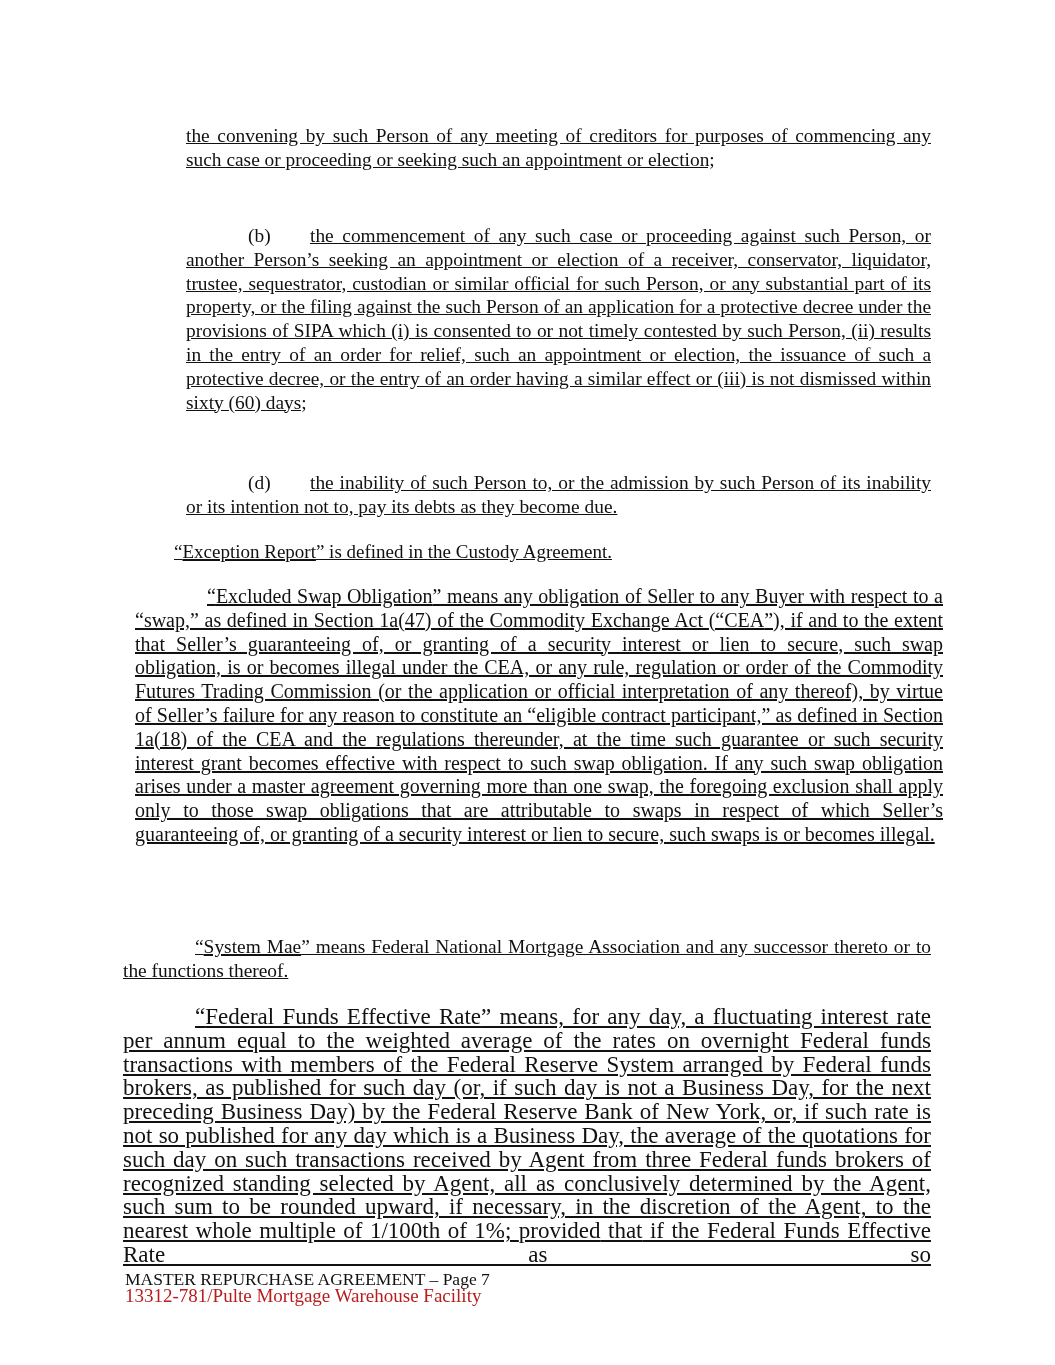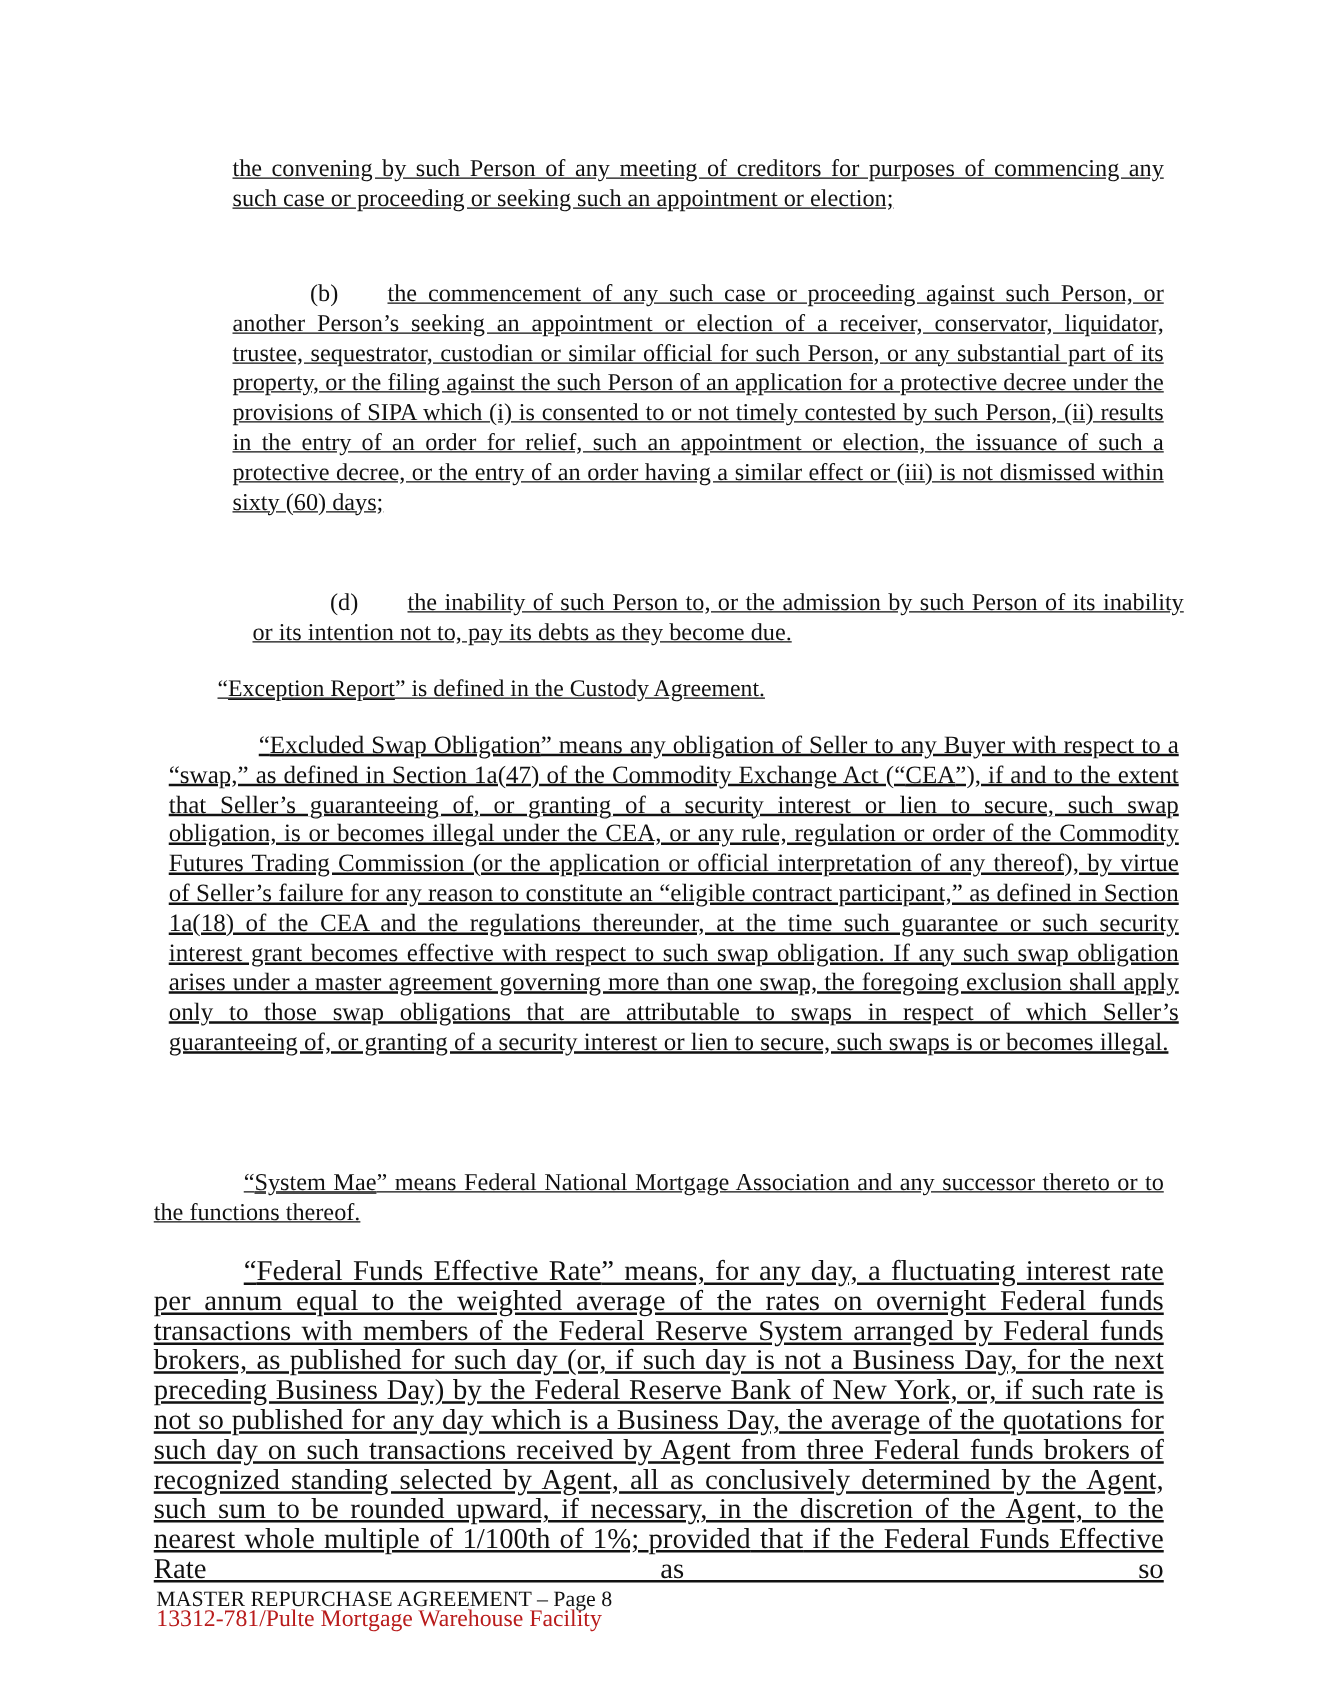--- a/index.html
+++ b/index.html
@@ -73,37 +73,37 @@
 
   <div class="block" style="left:186px; top:124px; width:745px; font-size:19.4px; line-height:23.8px;">
     <p>the convening by such Person of any meeting of creditors for purposes of commencing any such case or proceeding or seeking such an appointment or election;</p>
   </div>
 
   <div class="block" style="left:186px; top:192px; width:745px; font-size:19.4px; line-height:23.8px;margin-top:32px;">
     <p class="indent"><span class="label">(b)</span><span>the commencement of any such case or proceeding against such Person, or another Person’s seeking an appointment or election of a receiver, conservator, liquidator, trustee, sequestrator, custodian or similar official for such Person, or any substantial part of its property, or the filing against the such Person of an application for a protective decree under the provisions of SIPA which (i) is consented to or not timely contested by such Person, (ii) results in the entry of an order for relief, such an appointment or election, the issuance of such a protective decree, or the entry of an order having a similar effect or (iii) is not dismissed within sixty (60) days;</span></p>
   </div>
 
 
-  <div class="block" style="left:186px; top:471px; width:745px; font-size:19.4px; line-height:23.8px;margin-left:16px;">
+  <div class="block" style="left:186px; top:471px; width:745px; font-size:19.4px; line-height:23.8px;">
     <p class="indent"><span class="label">(d)</span><span>the inability of such Person to, or the admission by such Person of its inability or its intention not to, pay its debts as they become due.</span></p>
   </div>
 
   <div class="block" style="left:174px; top:540px; width:745px; font-size:19px; line-height:23.8px;">
     <p><span>“</span><u>Exception Report</u><span>” is defined in the Custody Agreement.</span></p>
   </div>
 
   <div class="block" style="left:135px; top:585px; width:808px; font-size:20px; line-height:23.8px;">
     <p class="def-indent"><span>“</span><u>Excluded Swap Obligation</u><span>” means any obligation of Seller to any Buyer with respect to a “swap,” as defined in Section 1a(47) of the Commodity Exchange Act (“</span><u>CEA</u><span>”), if and to the extent that Seller’s guaranteeing of, or granting of a security interest or lien to secure, such swap obligation, is or becomes illegal under the CEA, or any rule, regulation or order of the Commodity Futures Trading Commission (or the application or official interpretation of any thereof), by virtue of Seller’s failure for any reason to constitute an “eligible contract participant,” as defined in Section 1a(18) of the CEA and the regulations thereunder, at the time such guarantee or such security interest grant becomes effective with respect to such swap obligation.  If any such swap obligation arises under a master agreement governing more than one swap, the foregoing exclusion shall apply only to those swap obligations that are attributable to swaps in respect of which Seller’s guaranteeing of, or granting of a security interest or lien to secure, such swaps is or becomes illegal.</span></p>
   </div>
 
 
   <div class="block" style="left:123px; top:935px; width:808px; font-size:19.4px; line-height:23.8px;">
     <p class="def-indent"><span>“</span><u>System Mae</u><span>” means Federal National Mortgage Association and any successor thereto or to the functions thereof.</span></p>
   </div>
 
   <div class="block" style="left:123px; top:1005px; width:808px; font-size:23px; line-height:23.8px;">
     <p class="def-indent" style="text-align-last: justify;"><span>“</span><u>Federal Funds Effective Rate</u><span>” means, for any day, a fluctuating interest rate per annum equal to the weighted average of the rates on overnight Federal funds transactions with members of the Federal Reserve System arranged by Federal funds brokers, as published for such day (or, if such day is not a Business Day, for the next preceding Business Day) by the Federal Reserve Bank of New York, or, if such rate is not so published for any day which is a Business Day, the average of the quotations for such day on such transactions received by Agent from three Federal funds brokers of recognized standing selected by Agent, all as conclusively determined by the Agent, such sum to be rounded upward, if necessary, in the discretion of the Agent, to the nearest whole multiple of 1/100th of 1%; </span><u>provided</u><span> </span><u>that</u><span> if the Federal Funds Effective Rate as so</span></p>
   </div>
 
-  <div class="footer-title">MASTER REPURCHASE AGREEMENT – Page 8</div>
+  <div class="footer-title">MASTER REPURCHASE AGREEMENT – Page 7</div>
   <div class="footer-sub">13312-781/Pulte Mortgage Warehouse Facility</div>
 
 </div>
 
 </body></html>

